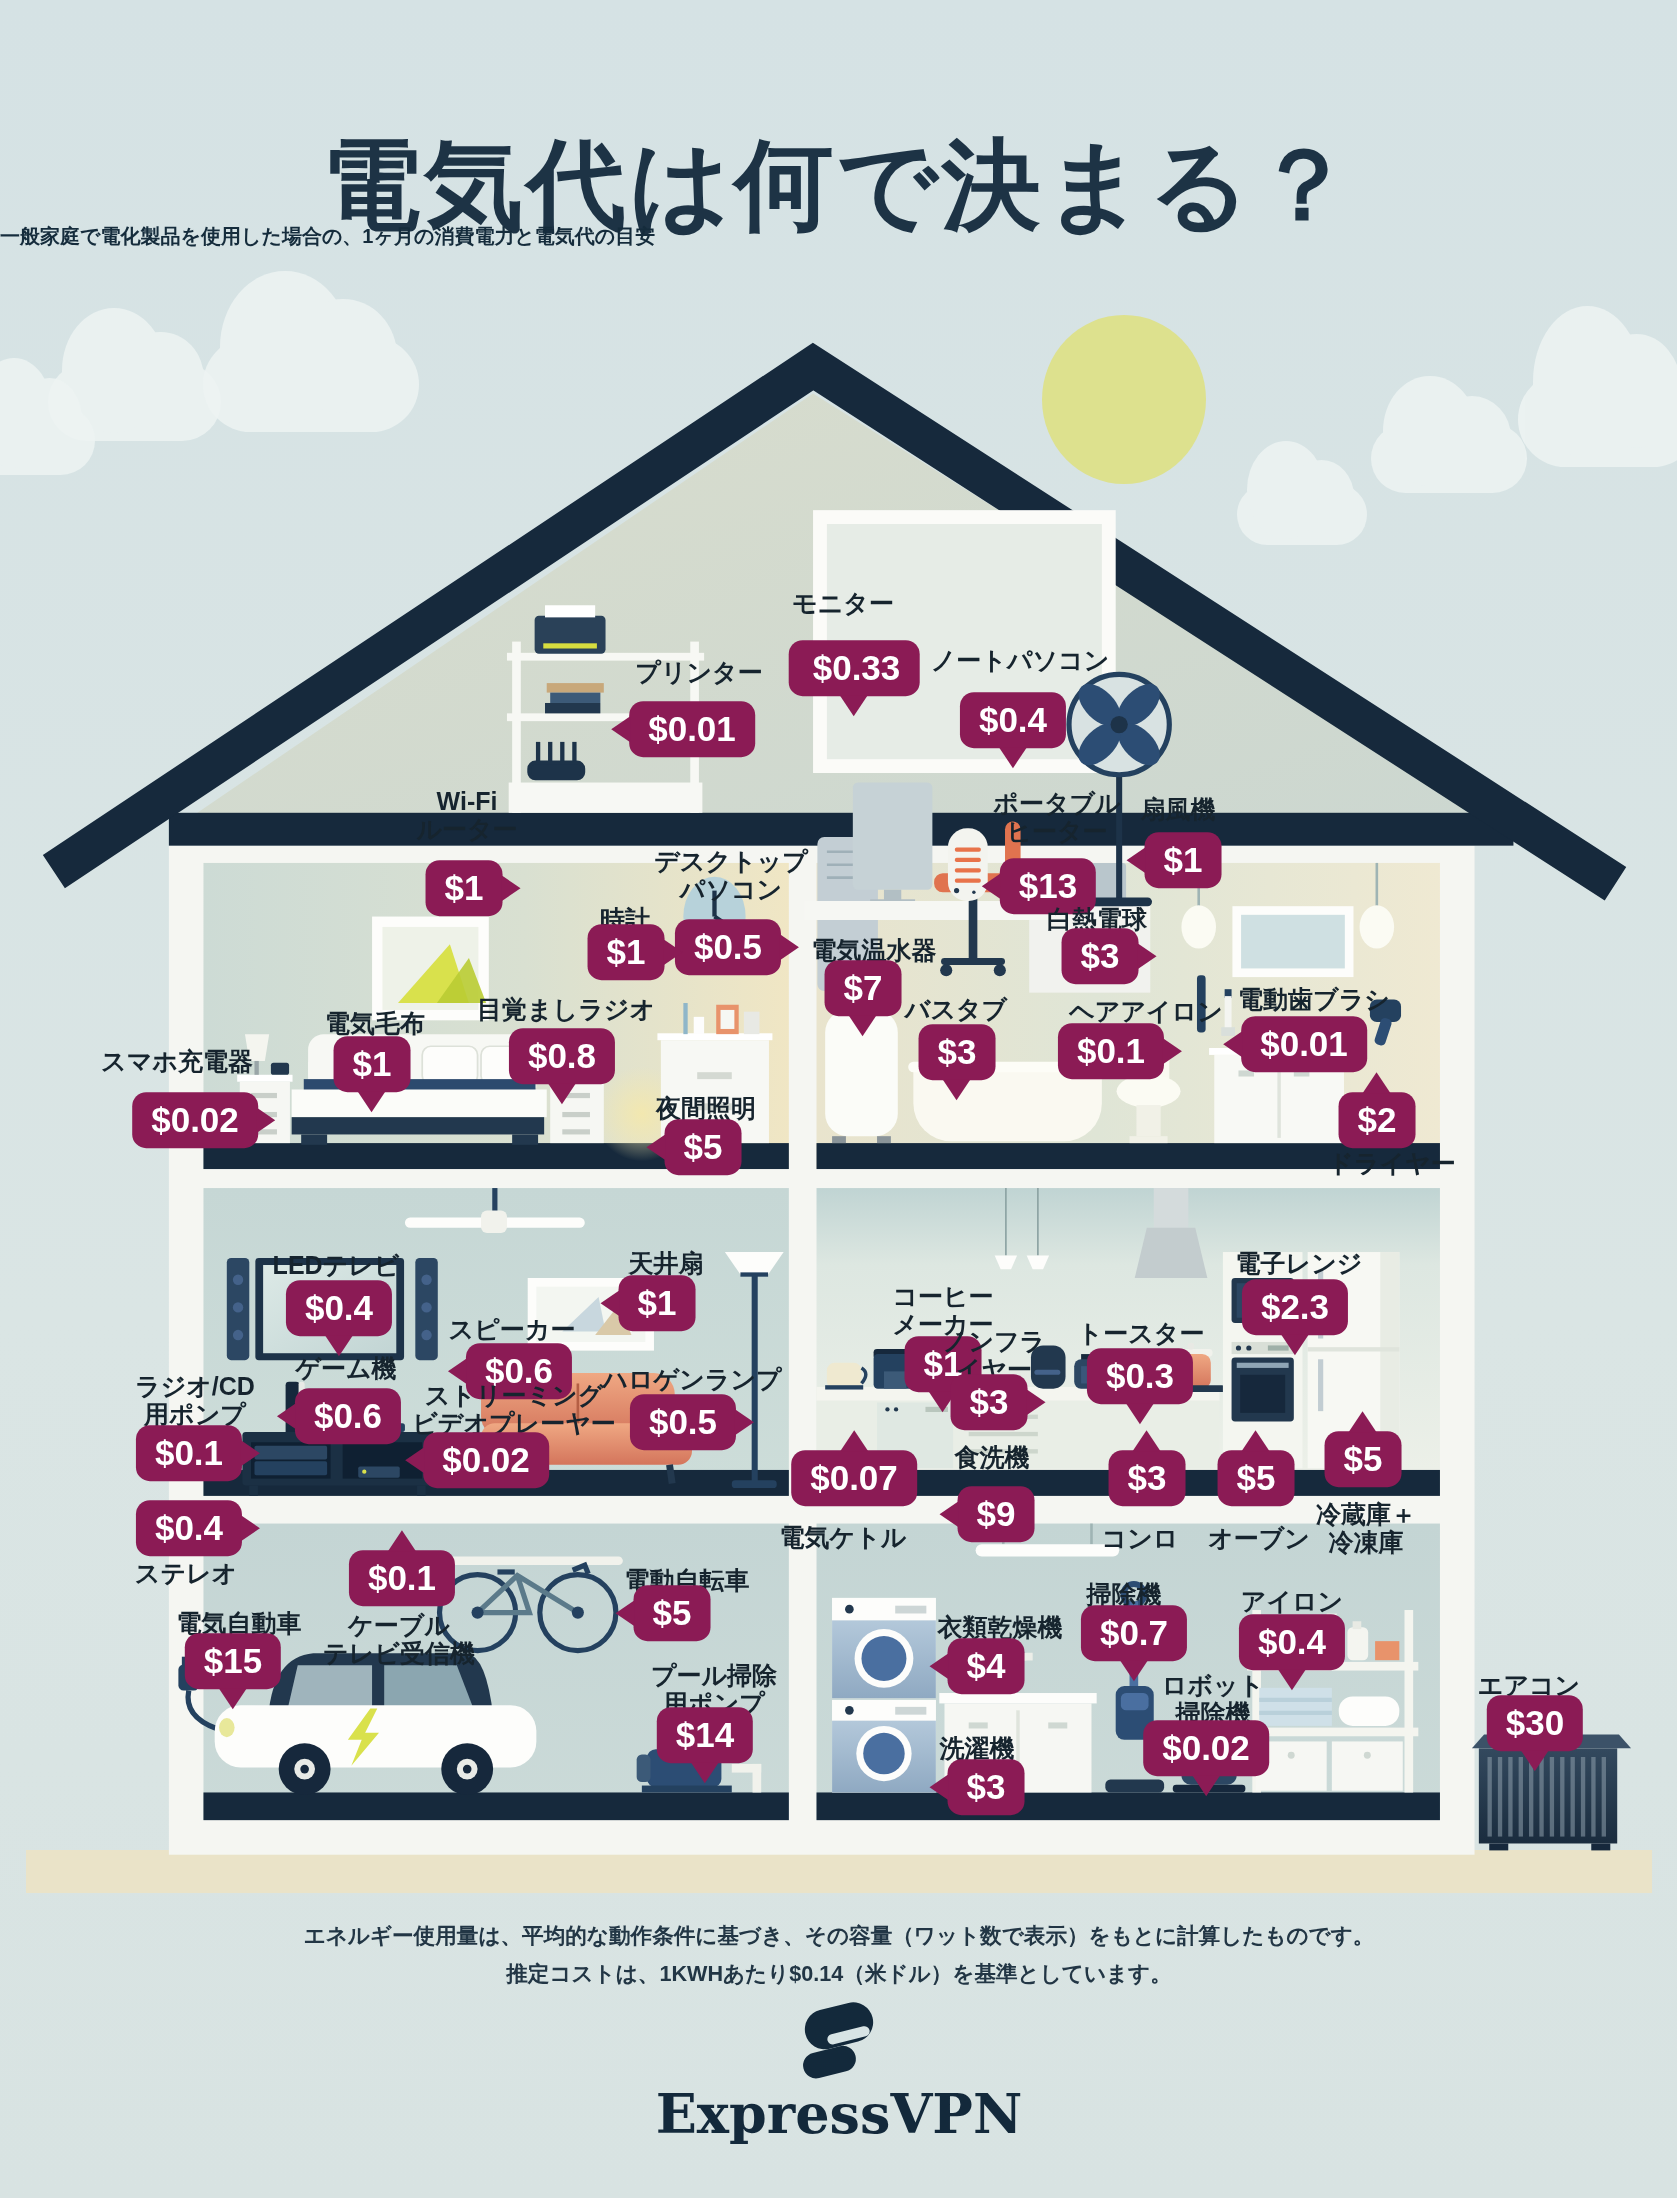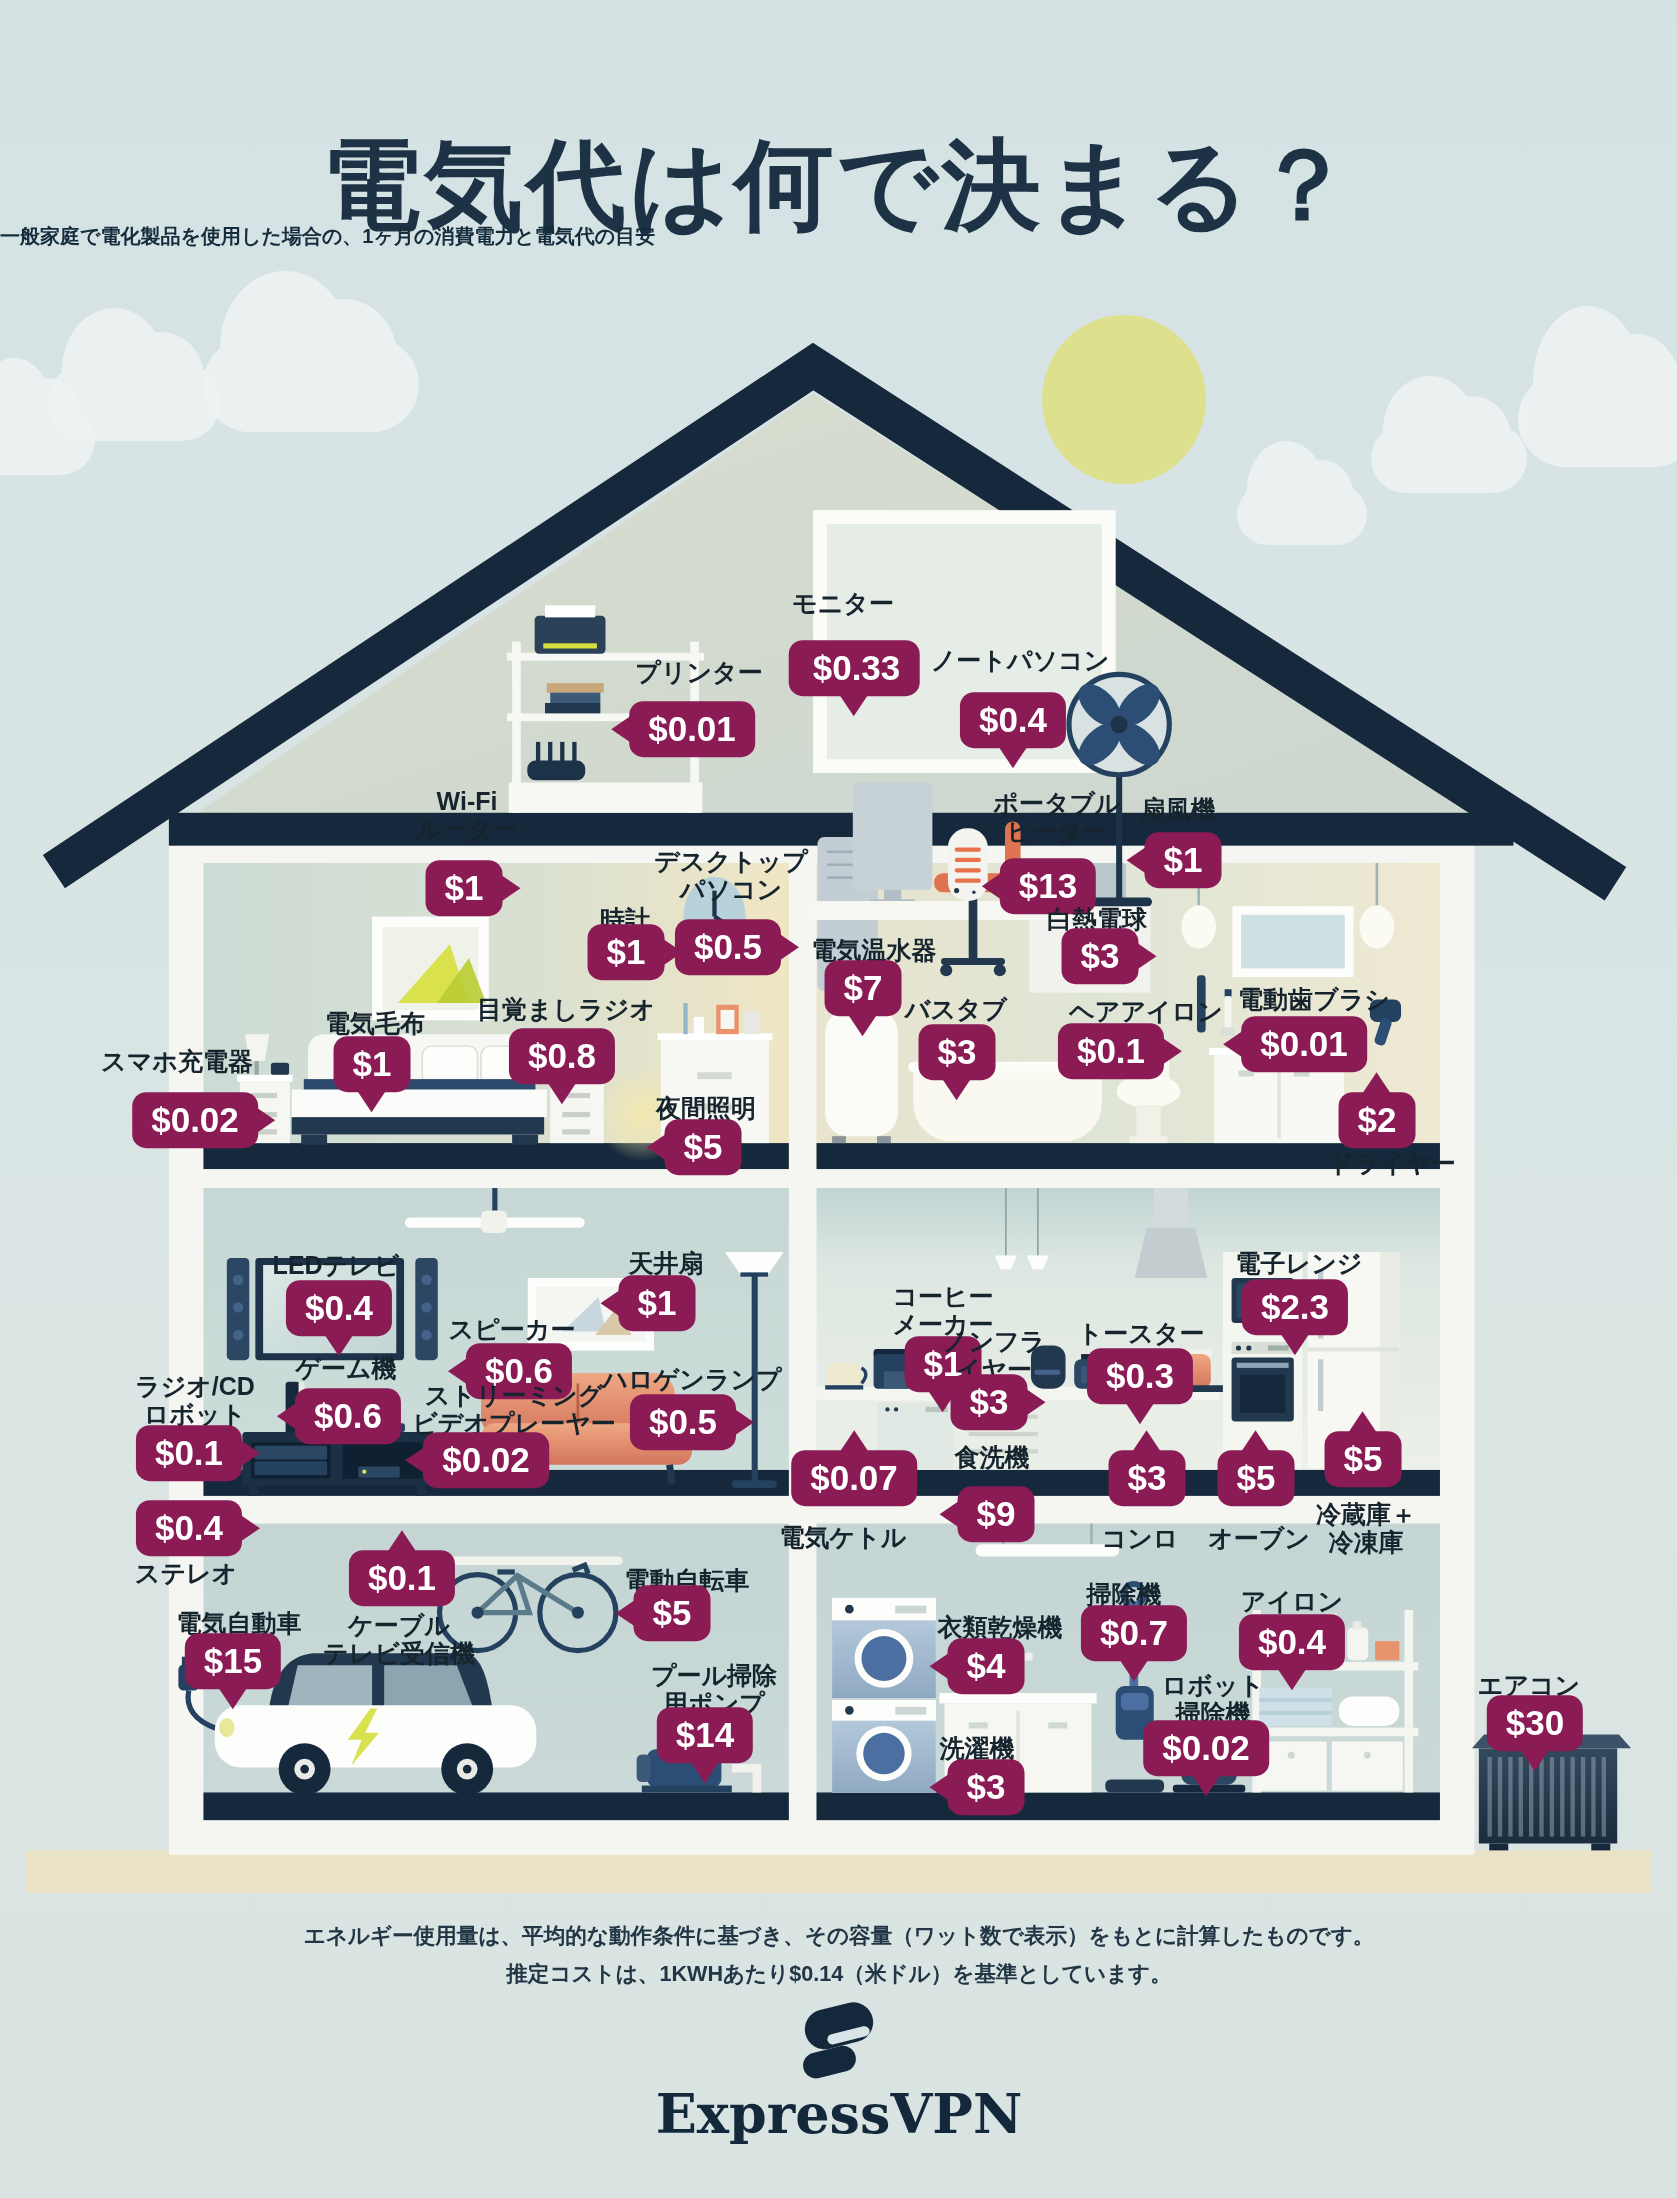--- a/index.html
+++ b/index.html
@@ -613,21 +613,21 @@
       <div class="co-badge dir-up" style="left: 1377px; top: 1088px;">$2</div>
       <div class="co-label" style="left: 336px; top: 1233px;">LEDテレビ</div>
       <div class="co-badge dir-down" style="left: 339px; top: 1276px;">$0.4</div>
       <div class="co-label" style="left: 666px; top: 1231px;">天井扇</div>
       <div class="co-badge dir-left" style="left: 657px; top: 1271px;">$1</div>
       <div class="co-label" style="left: 512px; top: 1297px;">スピーカー</div>
       <div class="co-badge dir-left" style="left: 519px; top: 1339px;">$0.6</div>
       <div class="co-label" style="left: 346px; top: 1336px;">ゲーム機</div>
       <div class="co-badge dir-left" style="left: 348px; top: 1384px;">$0.6</div>
       <div class="co-label" style="left: 195px; top: 1368px;">ラジオ/CD
-ロボット</div>
+用ポンプ</div>
       <div class="co-badge dir-right" style="left: 189px; top: 1421px;">$0.1</div>
       <div class="co-label" style="left: 514px; top: 1377px;">ストリーミング
 ビデオプレーヤー</div>
       <div class="co-badge dir-left" style="left: 486px; top: 1428px;">$0.02</div>
       <div class="co-label" style="left: 692px; top: 1347px;">ハロゲンランプ</div>
       <div class="co-badge dir-right" style="left: 683px; top: 1390px;">$0.5</div>
       <div class="co-label" style="left: 186px; top: 1541px;">ステレオ</div>
       <div class="co-badge dir-right" style="left: 189px; top: 1496px;">$0.4</div>
       <div class="co-label" style="left: 399px; top: 1607px;">ケーブル
 テレビ受信機</div>

